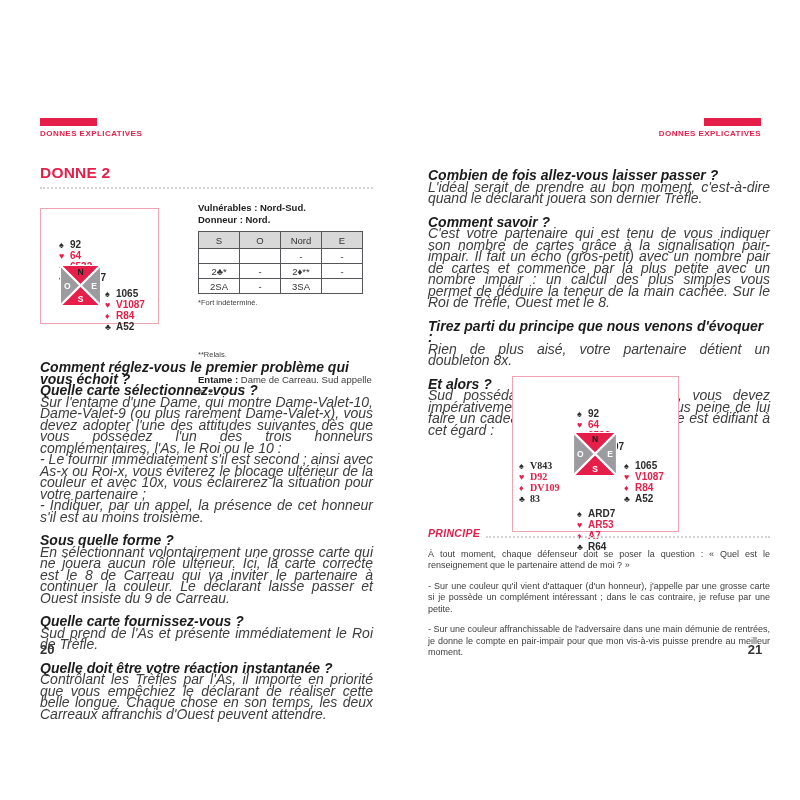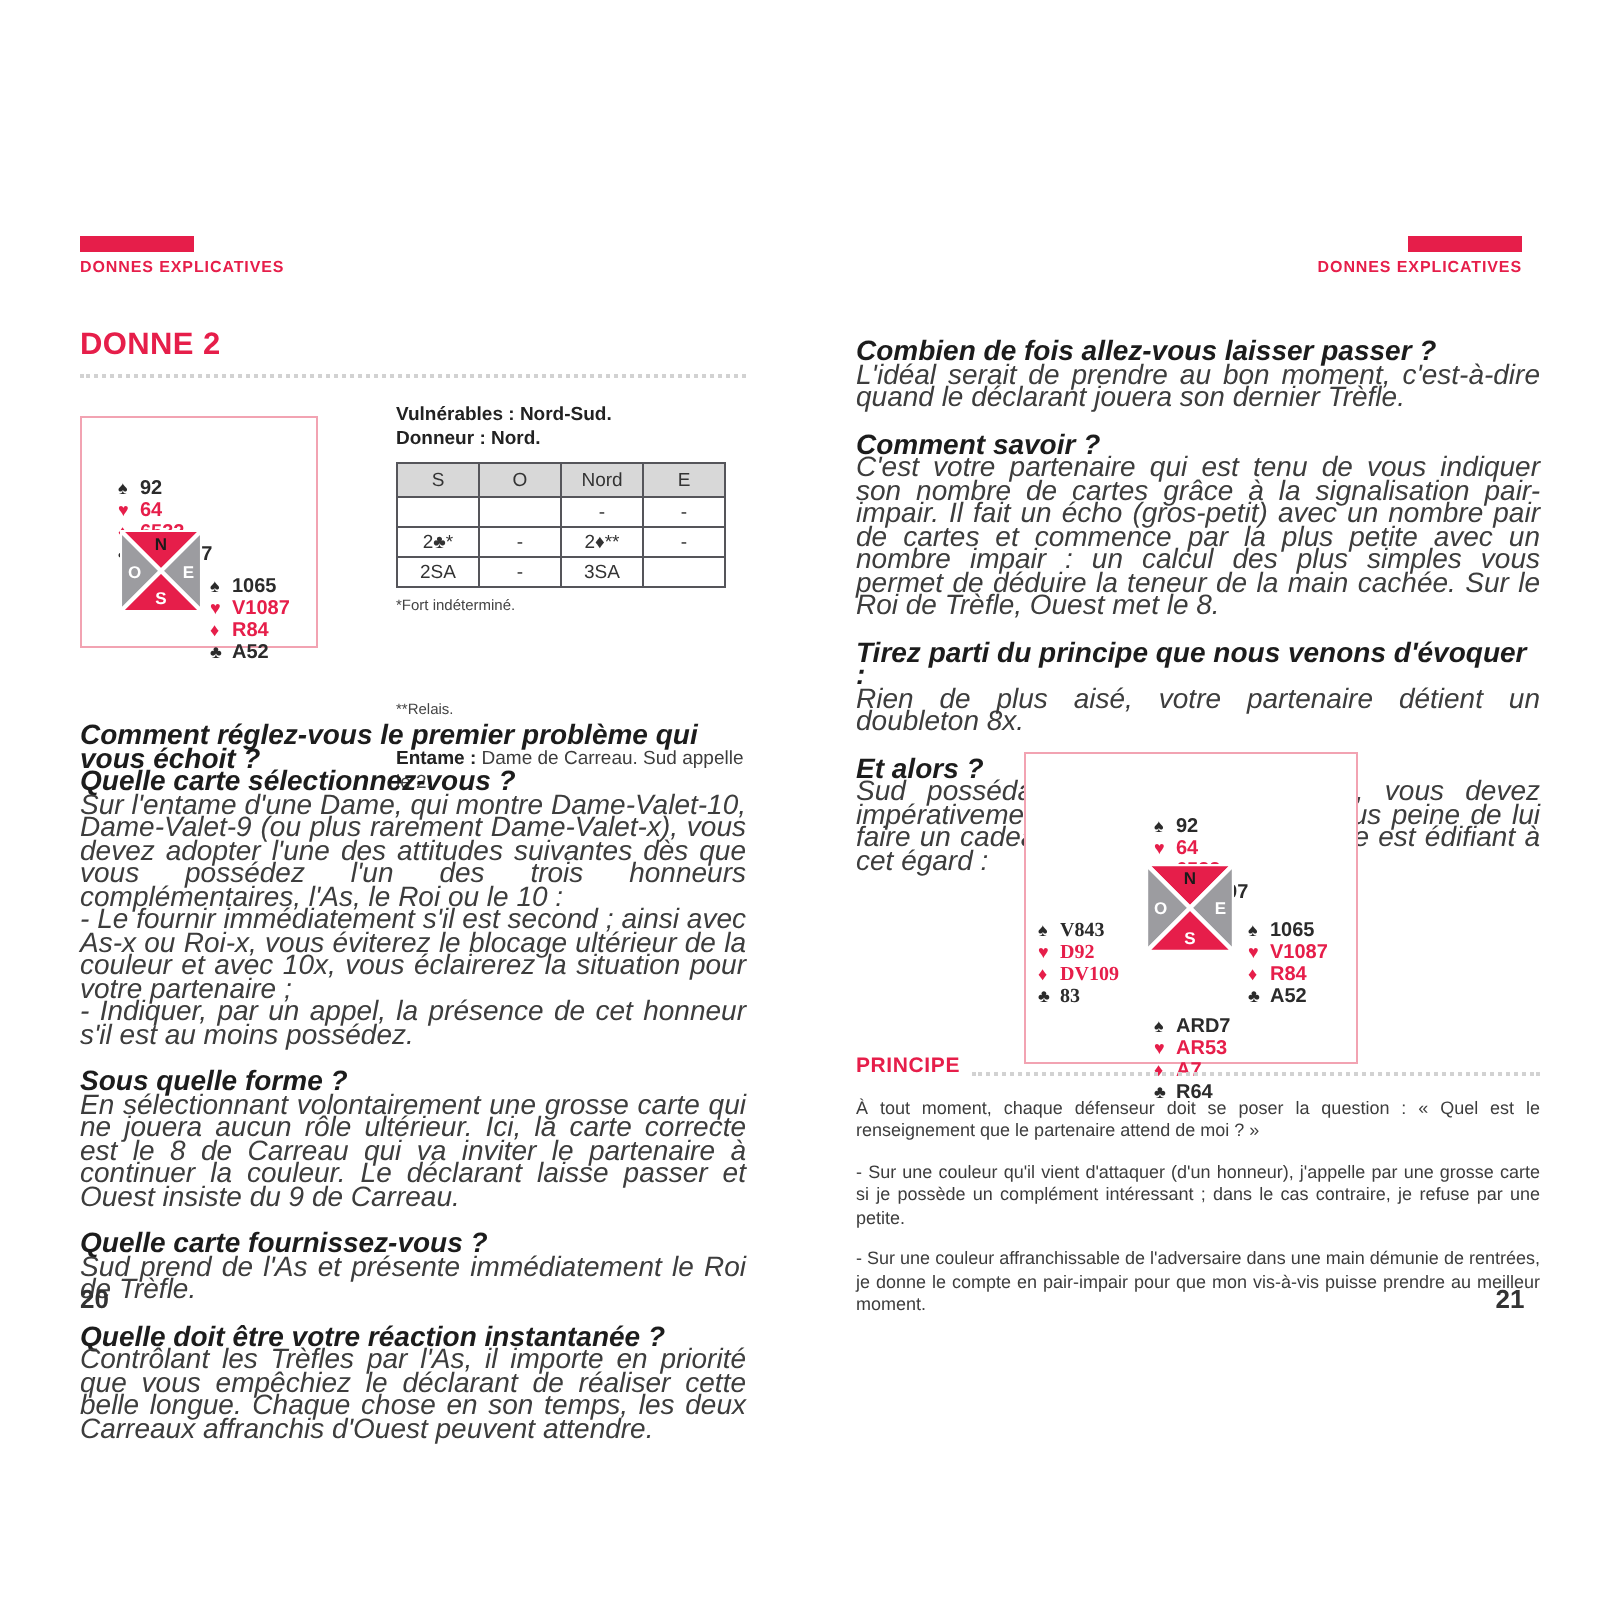--- a/index.html
+++ b/index.html
@@ -54,21 +54,21 @@
   .col{position:absolute;font-size:14px;line-height:11.5px;text-align:justify;color:#3d3d3d;font-style:italic;}
   .col-left{left:40px;top:362px;width:333px;}
   .col-right{left:428px;top:170px;width:342px;}
   .section{margin-bottom:12px;}
   .head{font-weight:bold;color:#1c1c1c;text-align:left;}
   .col p{margin:0;}
 
   
   .principe-block{position:absolute;left:428px;top:528px;width:342px;font-size:9px;line-height:11.5px;text-align:justify;color:#3d3d3d;}
   .principe-row{display:flex;align-items:flex-end;margin-bottom:6px;}
-  .principe-label{font-size:10.5px;font-weight:bold;color:#e61e4a;letter-spacing:.3px;}
+  .principe-label{font-size:10.5px;font-weight:bold;color:#e61e4a;letter-spacing:.3px;font-style:italic;}
   .dotfill{flex:1;border-bottom:2px dotted #d2d2d2;margin:0 0 2px 6px;}
 
   
   .pagenum{position:absolute;top:642px;font-size:13px;font-weight:bold;color:#333;}
   .pagenum.lft{left:40px;} .pagenum.rgt{left:740px;width:30px;text-align:center;}
 </style>
 </head>
 <body>
 
 <div class="canvas">
@@ -144,21 +144,21 @@
     <div class="fn">**Relais.</div>
     <p class="entame"><span class="bold">Entame :</span> <span>Dame de Carreau. Sud appelle le 2.</span></p>
   </div>
 
   <div class="col col-left">
     <div class="section">
       <div class="head">Comment réglez-vous le premier problème qui vous échoit ?</div>
       <div class="head">Quelle carte sélectionnez-vous ?</div>
       <p>Sur l'entame d'une Dame, qui montre Dame-Valet-10, Dame-Valet-9 (ou plus rarement Dame-Valet-x), vous devez adopter l'une des attitudes suivantes dès que vous possédez l'un des trois honneurs complémentaires, l'As, le Roi ou le 10 :</p>
       <p>- Le fournir immédiatement s'il est second ; ainsi avec As-x ou Roi-x, vous éviterez le blocage ultérieur de la couleur et avec 10x, vous éclairerez la situation pour votre partenaire ;</p>
-      <p>- Indiquer, par un appel, la présence de cet honneur s'il est au moins possédez.</p>
+      <p>- Indiquer, par un appel, la présence de cet honneur s'il est au moins troisième.</p>
     </div>
     <div class="section">
       <div class="head">Sous quelle forme ?</div>
       <p>En sélectionnant volontairement une grosse carte qui ne jouera aucun rôle ultérieur. Ici, la carte correcte est le 8 de Carreau qui va inviter le partenaire à continuer la couleur. Le déclarant laisse passer et Ouest insiste du 9 de Carreau.</p>
     </div>
     <div class="section">
       <div class="head">Quelle carte fournissez-vous ?</div>
       <p>Sud prend de l'As et présente immédiatement le Roi de Trèfle.</p>
     </div>
     <div class="section">

